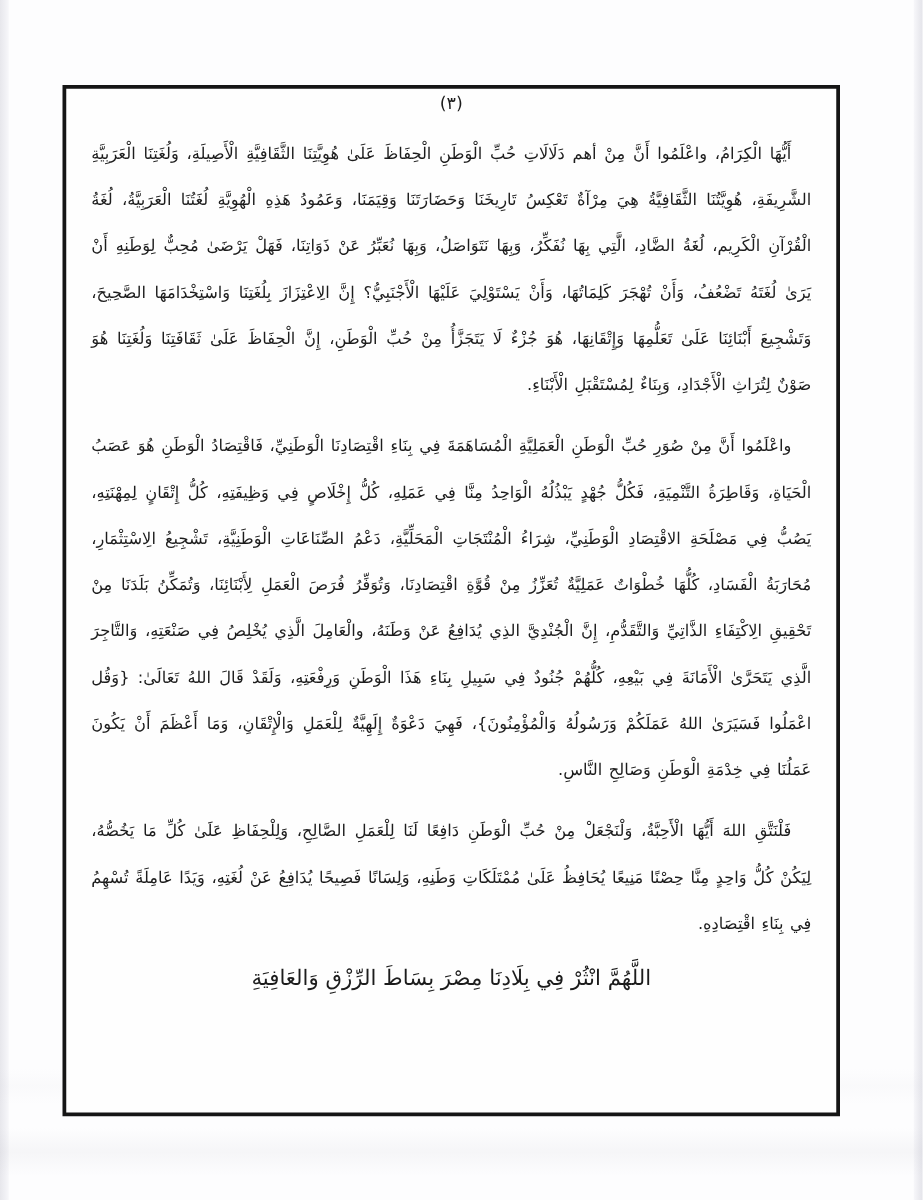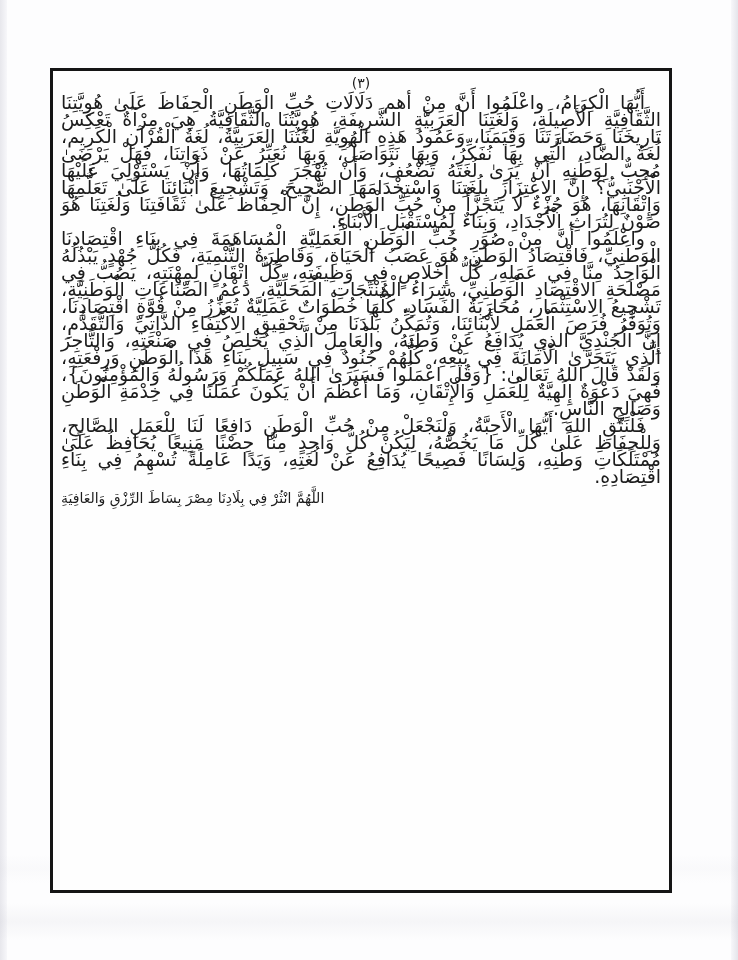--- a/index.html
+++ b/index.html
@@ -48,32 +48,32 @@
     color: #1c1c1c;
   }
   .page-number {
     text-align: center;
     font-size: 14px;
     line-height: 20px;
     margin: 0 0 1px 0;
     color: #1c1c1c;
   }
   .body-paragraph {
-    margin: 0;
-    font-size: 19px;
-    line-height: 17px;
+    margin: 12px;
+    font-size: 13px;
+    line-height: 37px;
     text-align: justify;
     text-indent: 16px;
     word-spacing: 1px;
   }
   .dua-line {
     margin: 0;
-    font-size: 14px;
+    font-size: 17px;
     line-height: 27.4px;
-    text-align: left;
+    text-align: center;
     text-indent: 0;
   }
 </style>
 </head>
 <body>
 
 <div class="edge-strip left"></div>
 <div class="edge-strip right"></div>
 <div class="scan-noise"></div>
 

